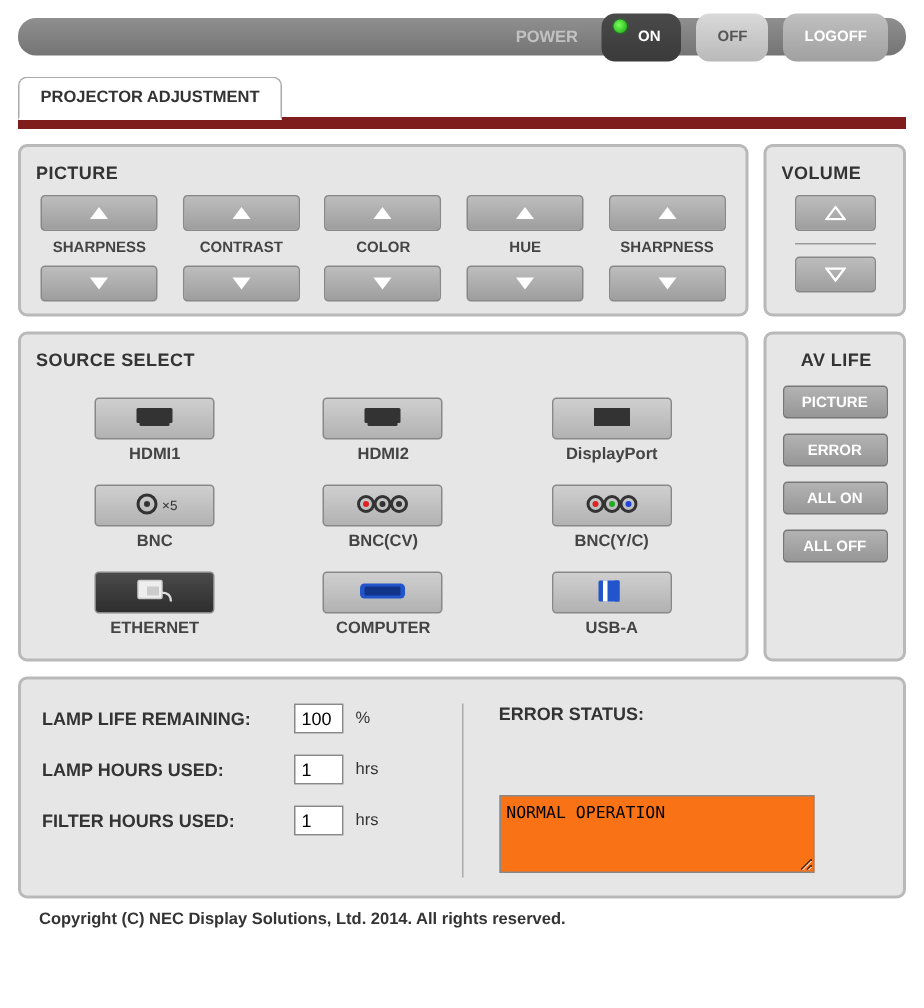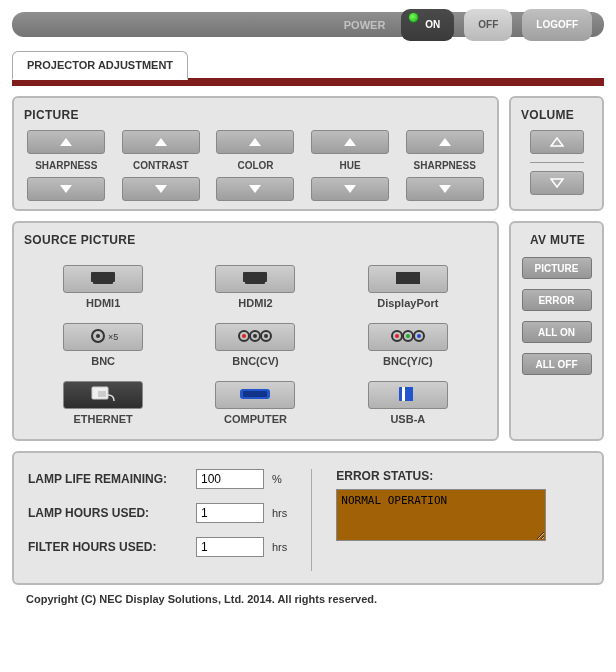--- a/index.html
+++ b/index.html
@@ -223,21 +223,21 @@
     align-items: center;
     gap: 8px;
     margin-bottom: 14px;
   }
   .status-row label {
     width: 160px;
     font-weight: bold;
     font-size: 12px;
   }
   .status-input {
-    width: 68px;
+    width: 33px;
     height: 20px;
     border: 1px solid #888;
     background: #fff;
     font-size: 12px;
     padding: 0 4px;
   }
   .status-unit { font-size: 11px; color: #333; }
   .sep-vert {
     width: 1px;
     background: #aaa;
@@ -246,25 +246,26 @@
   .error-label {
     font-weight: bold;
     font-size: 12px;
     margin-bottom: 6px;
     display: block;
   }
   .error-box {
     width: 210px;
     height: 52px;
     border: 1px solid #888;
-    background: #a16207;
+    background: #f97316;
     font-size: 11px;
     padding: 4px;
     resize: both;
     overflow: auto;
+    margin-top: 41px;
   }
   .copyright {
     font-size: 11px;
     font-weight: bold;
     margin: 8px 0 0 14px;
   }
 </style>
 </head>
 <body>
 
@@ -364,21 +365,21 @@
         <svg viewBox="0 0 14 10" width="14" height="10">
             <polygon points="1,1 13,1 7,9" fill="none" stroke="#fff" stroke-width="1.5"></polygon>
           </svg>
       </button>
     </div>
   </div>
 </div>
 
 <div class="row">
   <div class="panel source-panel">
-    <div class="panel-title">SOURCE PICTURE</div>
+    <div class="panel-title">SOURCE SELECT</div>
     <div class="source-grid" id="source-grid">
         <div class="source-item">
           <button class="source-btn">
             <span><svg width="50" height="18" viewBox="0 0 50 18">
                 <rect x="13" y="3" width="24" height="10" rx="1" fill="#333"></rect>
                 <rect x="15" y="11" width="20" height="4" rx="1" fill="#333"></rect>
               </svg></span>
           </button>
           <div class="source-label">HDMI1</div>
         </div>
@@ -462,21 +463,21 @@
                 <rect x="19" y="2" width="8" height="14" fill="#fff"></rect>
                 <rect x="22" y="2" width="8" height="14" fill="#2255cc"></rect>
               </svg></span>
           </button>
           <div class="source-label">USB-A</div>
         </div>
       </div>
   </div>
 
   <div class="panel av-panel">
-    <div class="panel-title">AV MUTE</div>
+    <div class="panel-title">AV LIFE</div>
     <div class="mute-btns">
       <button class="mute-btn">PICTURE</button>
       <button class="mute-btn">ERROR</button>
       <button class="mute-btn">ALL ON</button>
       <button class="mute-btn">ALL OFF</button>
     </div>
   </div>
 </div>
 
 <div class="panel status-panel">

